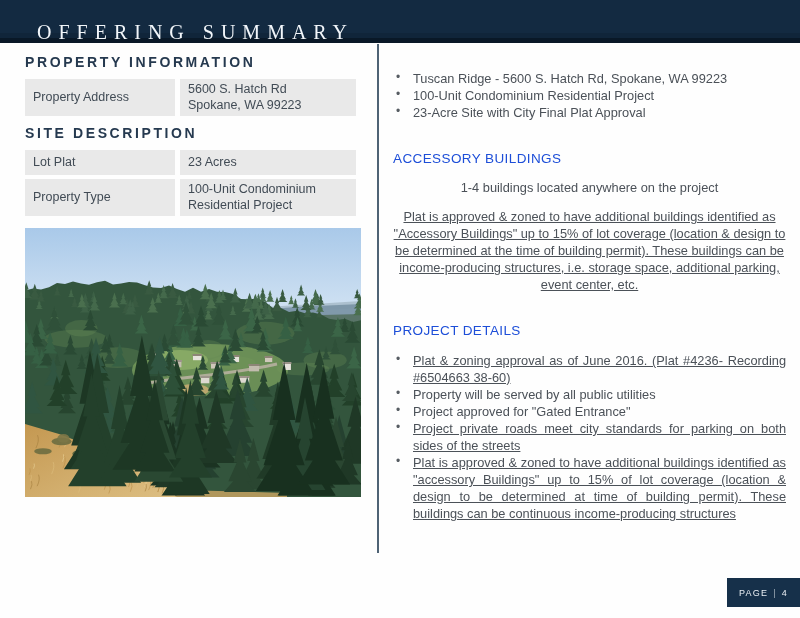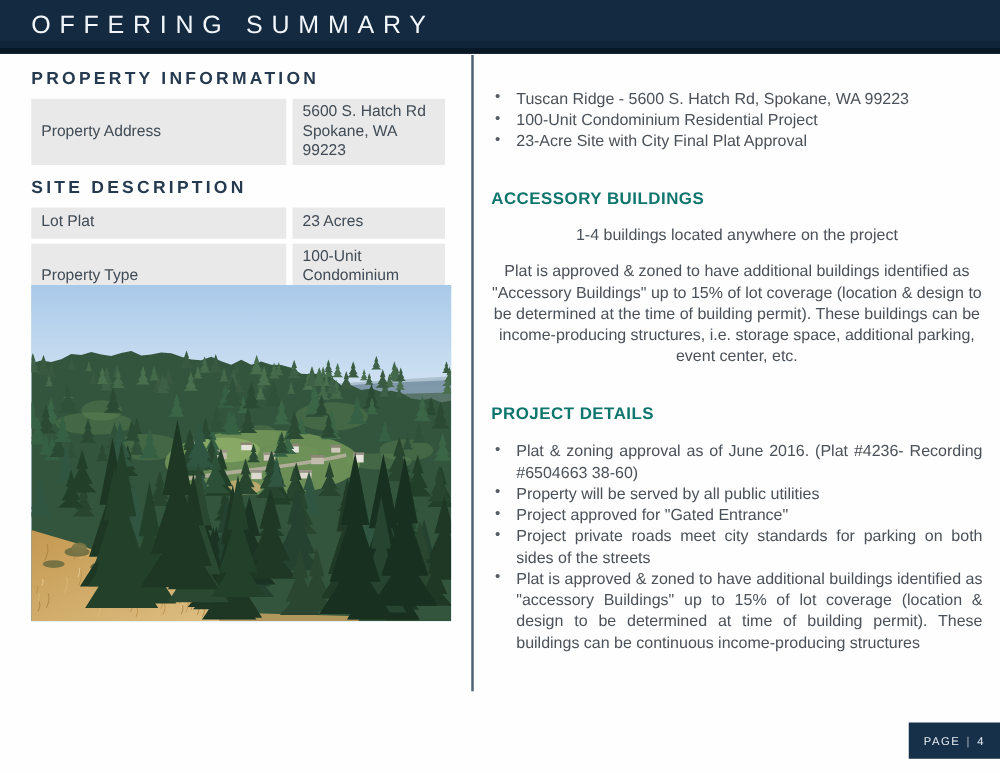--- a/index.html
+++ b/index.html
@@ -3,54 +3,54 @@
 <meta charset="utf-8">
 <style>
   html,body{margin:0;padding:0;background:#ffffff;}
   .page{position:relative;width:800px;height:618px;background:#fefefe;overflow:hidden;
         font-family:"Liberation Sans", sans-serif;}
 
   
   .topbar{position:absolute;left:0;top:0;width:800px;height:43px;background:#132a41;}
   .topbar::after{content:"";position:absolute;left:0;right:0;bottom:0;height:10px;
         background:linear-gradient(180deg,#10253a 0 55%,#091827 55% 100%);}
-  .topbar h1{margin:0;padding:9px 0 0 25px;font-size:20px;font-weight:500;
-        letter-spacing:7px;color:#f2f6fa;position:relative;z-index:1;}
+  .topbar h1{margin:12px;padding:9px 0 0 25px;font-size:20px;font-weight:500;
+        letter-spacing:7px;color:#f2f6fa;position:relative;z-index:1;font-family:Liberation Serif, serif;}
 
   
   .divider{position:absolute;left:377px;top:44px;width:2px;height:509px;background:#4f6375;}
 
   
   .left-col{position:absolute;left:25px;top:53px;width:331px;}
   .left-col h2{font-size:14px;font-weight:600;letter-spacing:2.6px;color:#25394f;
         margin:0 0 8px 0;line-height:18px;}
   .left-col h2.site{margin-top:8px;}
   .info-table{display:flex;flex-direction:column;gap:4px;margin-bottom:8px;}
   .trow{display:flex;gap:5px;}
   .tcell{background:#e9e9e9;display:flex;align-items:center;box-sizing:border-box;
         min-height:25px;font-size:12.5px;color:#414b55;line-height:15.5px;padding:3px 8px;}
-  .tlabel{width:204px;flex:none;}
+  .tlabel{width:150px;flex:none;}
   .tvalue{flex:1;white-space:pre-line;}
 
   
   .photo{position:absolute;left:25px;top:228px;width:336px;height:269px;margin:0;
         overflow:hidden;background:#b9d2ea;}
   .photo svg{display:block;}
 
   
   .right-col{position:absolute;left:393px;top:70px;width:393px;font-size:12.8px;
         color:#4b5158;line-height:17px;}
   .blist{list-style:none;margin:0;padding:0;}
   .blist li{position:relative;padding-left:20px;margin:0;}
   .blist li::before{content:"\2022";position:absolute;left:3px;top:-1px;
         font-size:12px;color:#565c62;}
-  .right-col h3{font-size:13.5px;font-weight:700;color:#0f766e;letter-spacing:0.4px;
+  .right-col h3{font-size:13.5px;font-weight:400;color:#1d4ed8;letter-spacing:0.4px;
         margin:29px 0 0 0;line-height:17px;}
   .right-col p{margin:12px 0 0 0;text-align:center;}
-  .justify{text-align:justify;}
+  .justify{text-align:justify;text-decoration:underline;}
   ul.project{margin-top:13px;}
 
   
   .page-badge{position:absolute;left:727px;top:578px;width:73px;height:29px;
         background:#16304a;color:#e9eef3;display:flex;align-items:center;
         justify-content:center;gap:5px;font-size:9px;letter-spacing:1.2px;}
   .page-badge .sep{opacity:0.65;}
 </style>
 </head>
 <body>

